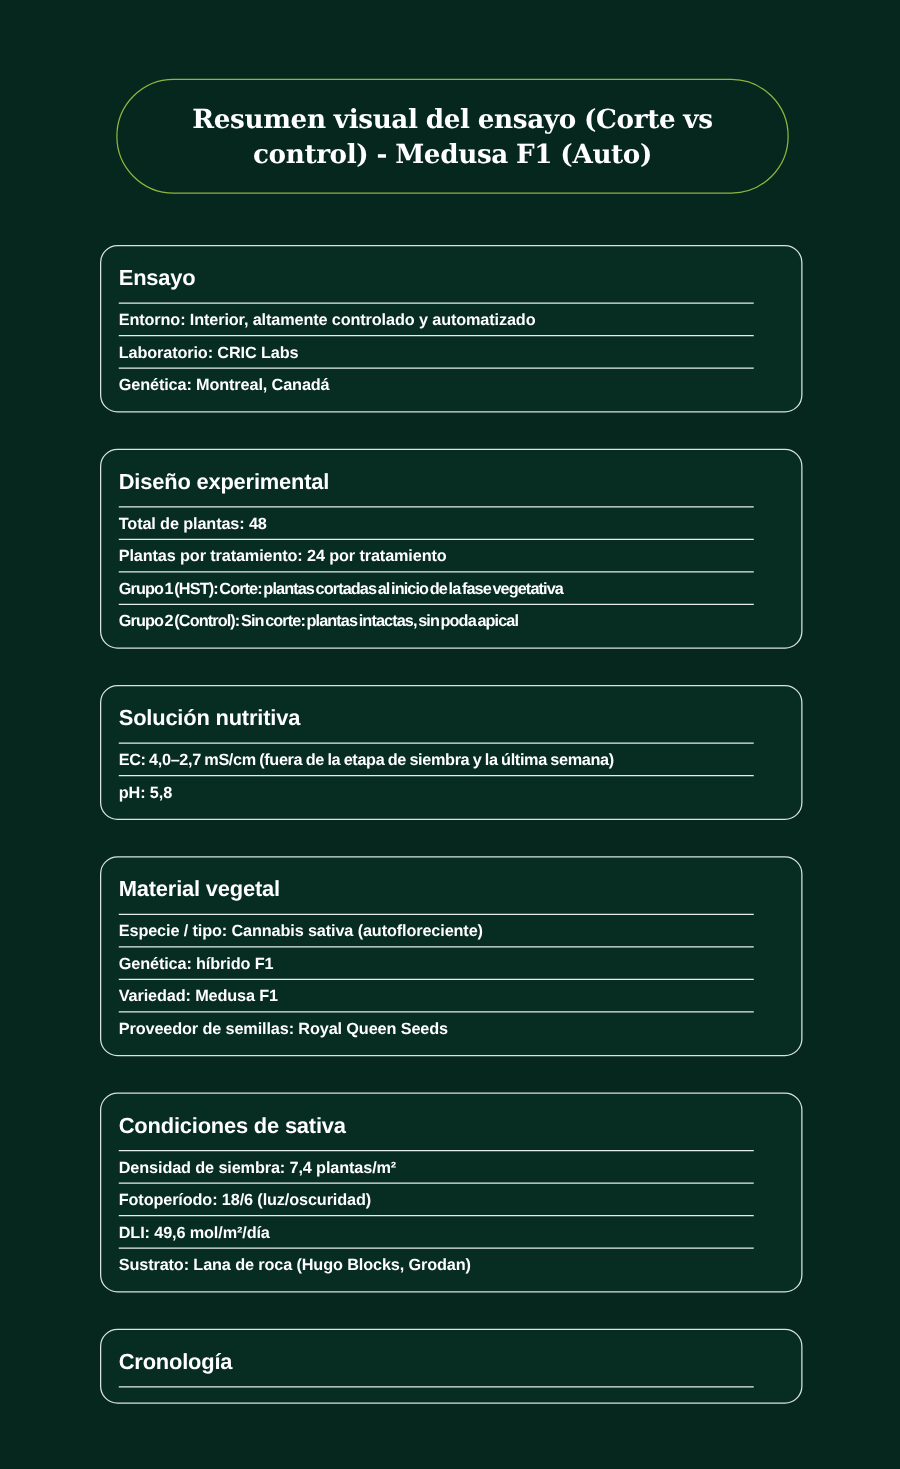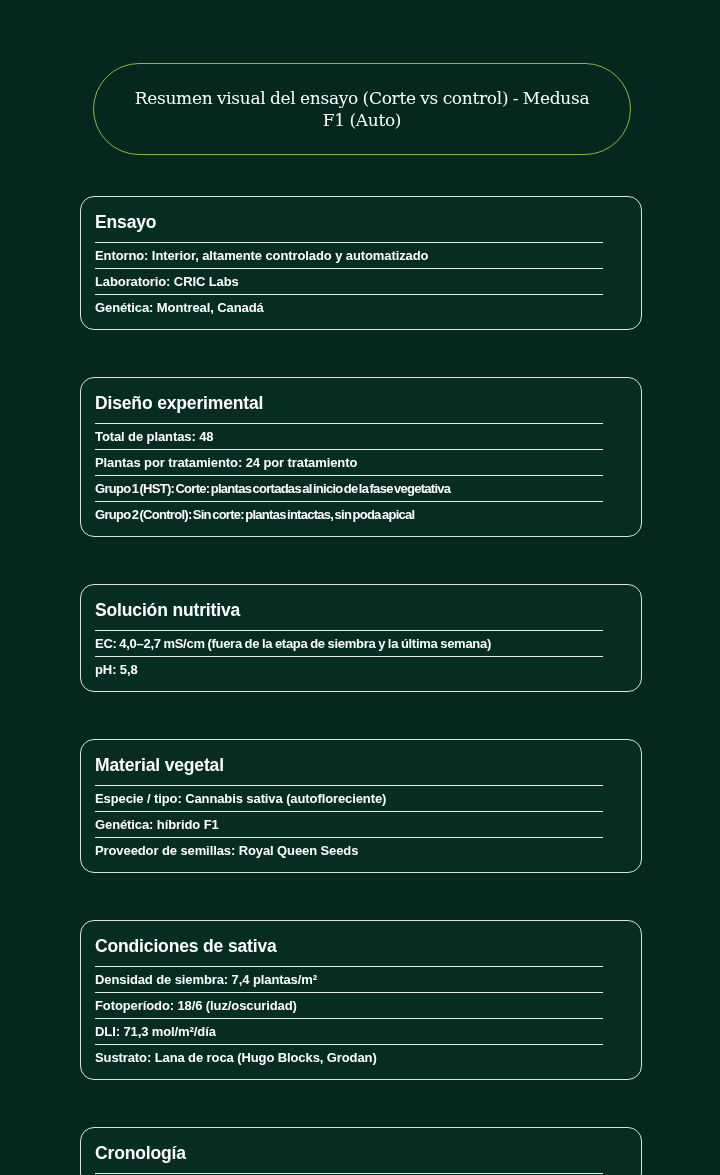--- a/index.html
+++ b/index.html
@@ -34,43 +34,43 @@
     border: 1.6px solid #8FB63F;
     border-radius: 46px;
     background: #06271E;
     display: flex;
     align-items: center;
     justify-content: center;
     padding: 0 34px;
   }
   .title-text {
     font-family: "DejaVu Serif", "Liberation Serif", serif;
-    font-weight: normal;
-    font-size: 17px;
+    font-weight: bold;
+    font-size: 21px;
     line-height: 1.32;
     color: #FFFFFF;
     text-align: center;
     letter-spacing: -0.3px;
     word-spacing: -0.5px;
   }
 
   
   .cards {
     position: absolute;
     left: 80px;
     top: 196px;
     width: 562px;
   }
   .card {
     box-sizing: border-box;
     border: 1.5px solid #D9E3DF;
     border-radius: 14px;
     background: #072C22;
     padding: 12px 16px 12px 14px;
-    margin-bottom: 47px;
+    margin-bottom: 29px;
   }
   .card:last-child { margin-bottom: 0; }
 
   .card-title {
     font-size: 17.5px;
     font-weight: bold;
     color: #FFFFFF;
     letter-spacing: -0.15px;
     padding: 3px 0 9px 0;
     margin-right: 22px;
@@ -131,28 +131,29 @@
     <div class="card">
       <div class="card-title">Solución nutritiva</div>
       <div class="row squeeze-soft">EC: 4,0–2,7 mS/cm (fuera de la etapa de siembra y la última semana)</div>
       <div class="row">pH: 5,8</div>
     </div>
 
     <div class="card">
       <div class="card-title">Material vegetal</div>
       <div class="row">Especie / tipo: Cannabis sativa (autofloreciente)</div>
       <div class="row">Genética: híbrido F1</div>
+      <div class="row">Variedad: Medusa F1</div>
       <div class="row">Proveedor de semillas: Royal Queen Seeds</div>
     </div>
 
     <div class="card">
       <div class="card-title">Condiciones de sativa</div>
       <div class="row">Densidad de siembra: 7,4 plantas/m²</div>
       <div class="row">Fotoperíodo: 18/6 (luz/oscuridad)</div>
-      <div class="row">DLI: 71,3 mol/m²/día</div>
+      <div class="row">DLI: 49,6 mol/m²/día</div>
       <div class="row">Sustrato: Lana de roca (Hugo Blocks, Grodan)</div>
     </div>
 
     <div class="card">
       <div class="card-title">Cronología</div>
 
     </div>
 
   </div>
 </div>

